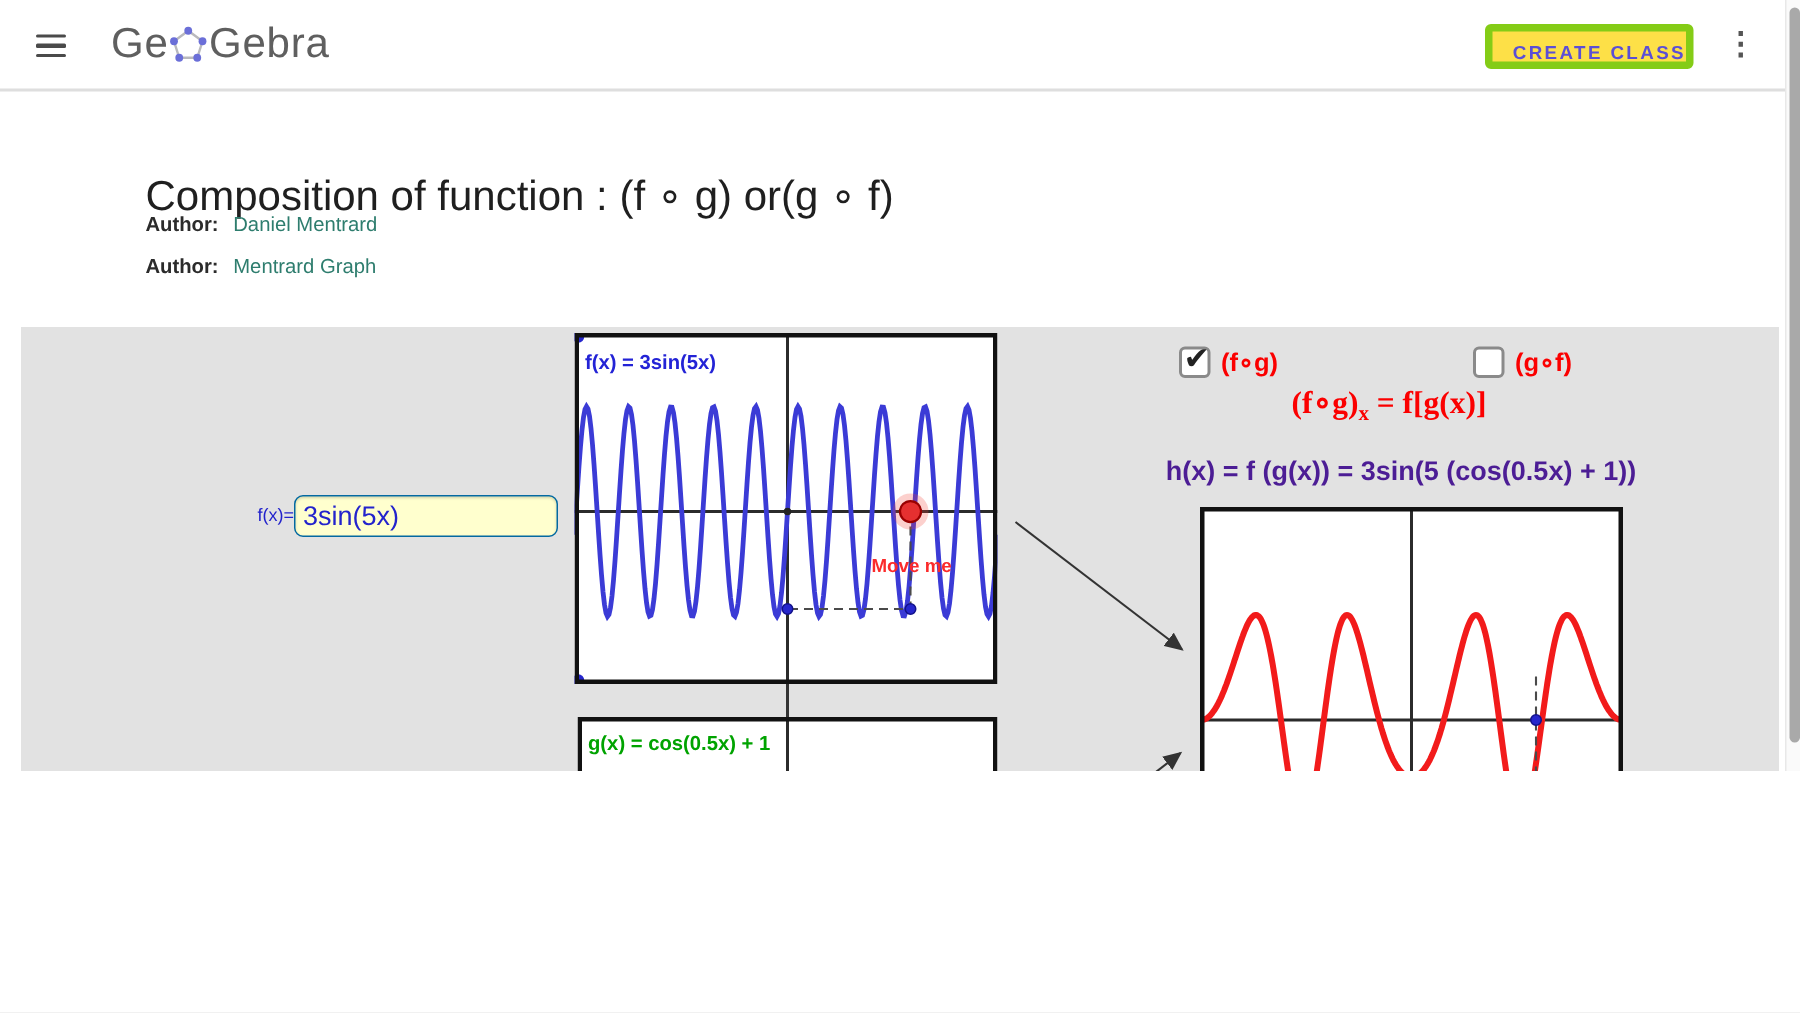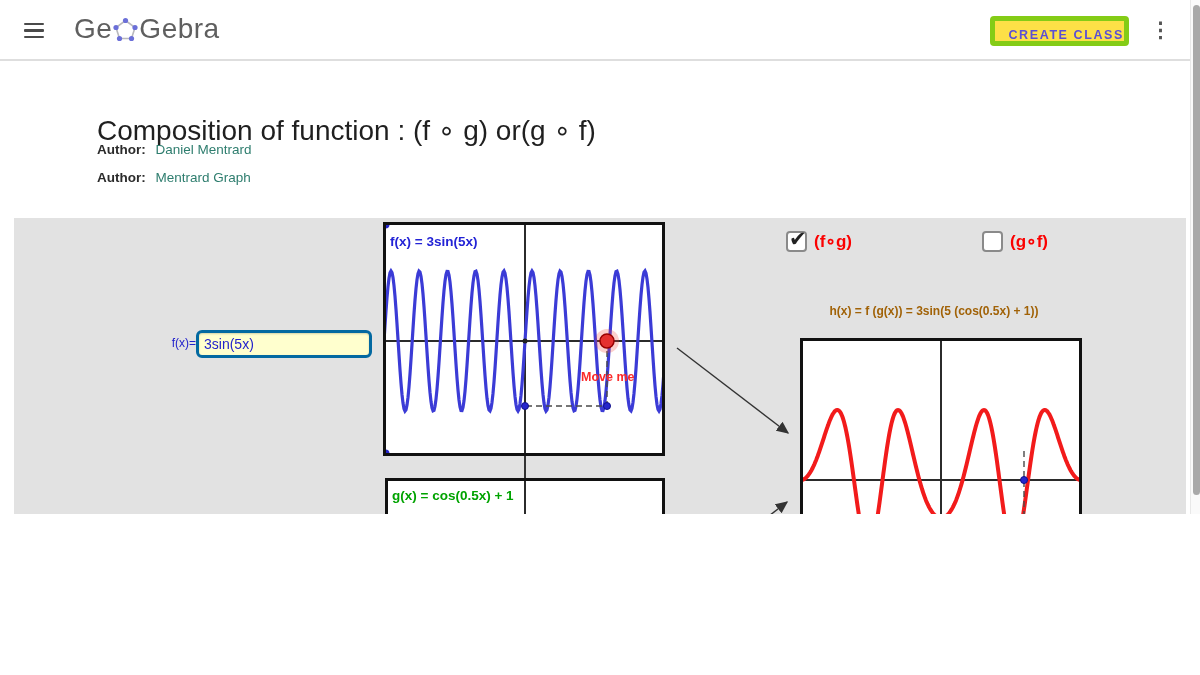--- a/index.html
+++ b/index.html
@@ -26,31 +26,31 @@
 
   
   .applet { position:absolute; left:14px; top:218px; width:1172px; height:457px; background:#e2e2e2; overflow:hidden; }
   .abs { position:absolute; }
 
   .gap-line { left:510px; top:237px; width:2px; height:24px; background:#333; }
 
   .fn-label { font-size:12px; text-align:right; }
   .fn-label.f { left:120px; top:118px; width:62px; color:#2323cc; }
   .fn-label.g { left:115px; top:316px; width:62px; color:#0f172a; }
-  .fn-input { height:28px; width:176px; background:#ffffce; border:3px solid #0369a1; border-radius:6px; box-shadow:inset 0 1px 2px rgba(0,0,0,.18); font-family:"Liberation Sans",sans-serif; font-size:14px; padding:0 0 0 5px; }
+  .fn-input { height:28px; width:176px; background:#ffffce; border:1px solid #0369a1; border-radius:6px; box-shadow:inset 0 1px 2px rgba(0,0,0,.18); font-family:"Liberation Sans",sans-serif; font-size:18px; padding:0 0 0 5px; }
   .fn-input.f { left:182px; top:112px; color:#2323cc; }
   .fn-input.g { left:177px; top:310px; color:#1f9d1f; }
 
   .cb { width:21px; height:21px; background:#fff; border:2px solid #8a8a8a; border-radius:4px; cursor:pointer; }
   .cb .tick { position:absolute; left:1px; top:-6px; font-size:21px; color:#222; }
   .cb-label { font-size:17px; font-weight:bold; color:#fb0000; }
 
   .formula-serif { left:762px; top:38px; width:300px; text-align:center; font-family:"Liberation Serif", serif; font-weight:bold; font-size:21px; color:#fb0000; }
   .formula-serif sub { font-size:14px; }
-  .formula-h { left:720px; top:86px; width:400px; text-align:center; font-size:12px; font-weight:bold; color:#a16207; }
+  .formula-h { left:720px; top:86px; width:400px; text-align:center; font-size:18px; font-weight:bold; color:#4c1d95; }
 
   .globe { left:1093px; top:440px; width:36px; height:36px; border-radius:50%;
            background:radial-gradient(circle at 35% 30%, #7db6e8 0%, #3a77b5 35%, #1c4f8a 60%, #0c2c55 100%); }
 
   
   .scroll-track { position:absolute; right:0; top:0; width:10px; height:675px; background:#fafafa; border-left:1px solid #e8e8e8; z-index:9; }
   .scroll-thumb { position:absolute; left:1.5px; top:5px; width:7px; height:490px; background:#a9a9a9; border-radius:4px; cursor:pointer; }
 
   svg text { font-family:"Liberation Sans", sans-serif; }
 </style>
@@ -153,20 +153,23 @@
     </svg>
 
     <div class="abs cb" style="left:772px; top:13px;">
       <span class="tick">✔</span>
     </div>
     <div class="abs cb-label" style="left:800px; top:13px;">(f∘g)</div>
 
     <div class="abs cb" style="left:968px; top:13px;"></div>
     <div class="abs cb-label" style="left:996px; top:13px;">(g∘f)</div>
 
+    <div class="abs formula-serif">
+      <span>(f∘g)</span><sub>x</sub><span> = f[g(x)]</span>
+    </div>
 
     <div class="abs formula-h">h(x) = f (g(x)) = 3sin(5 (cos(0.5x) + 1))</div>
 
     <div class="abs globe"></div>
   </div>
 
   <div class="scroll-track">
     <div class="scroll-thumb"></div>
   </div>
 

